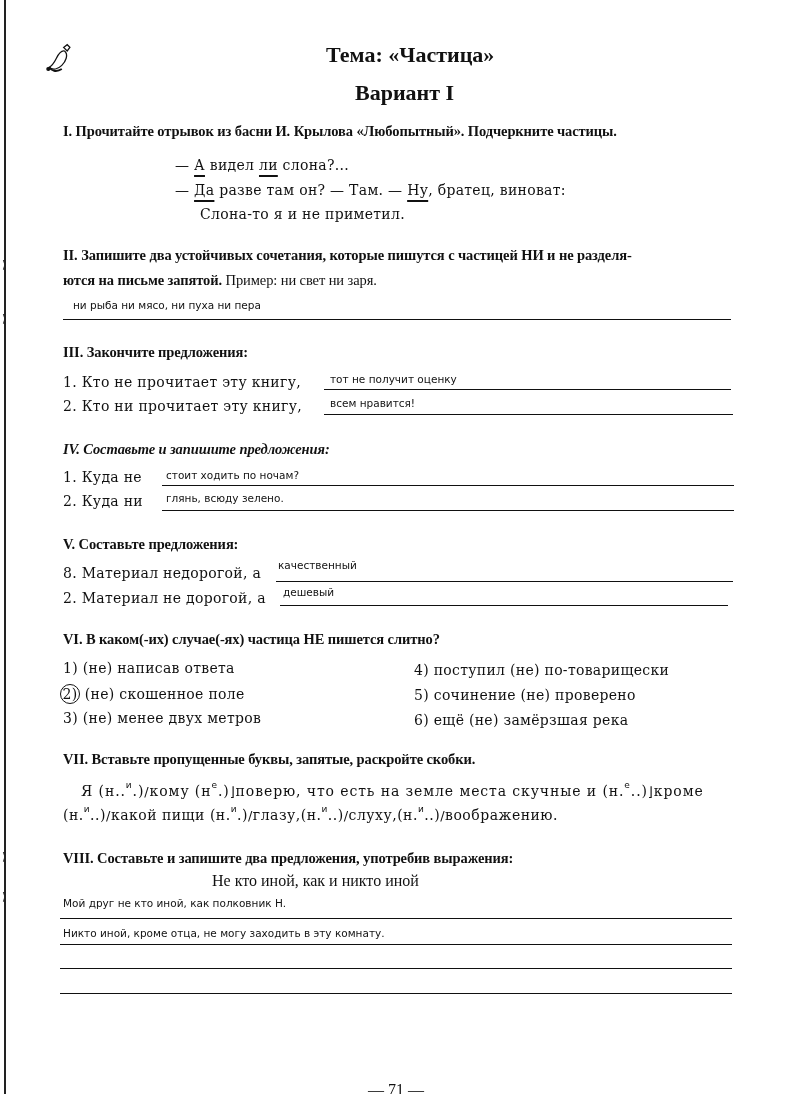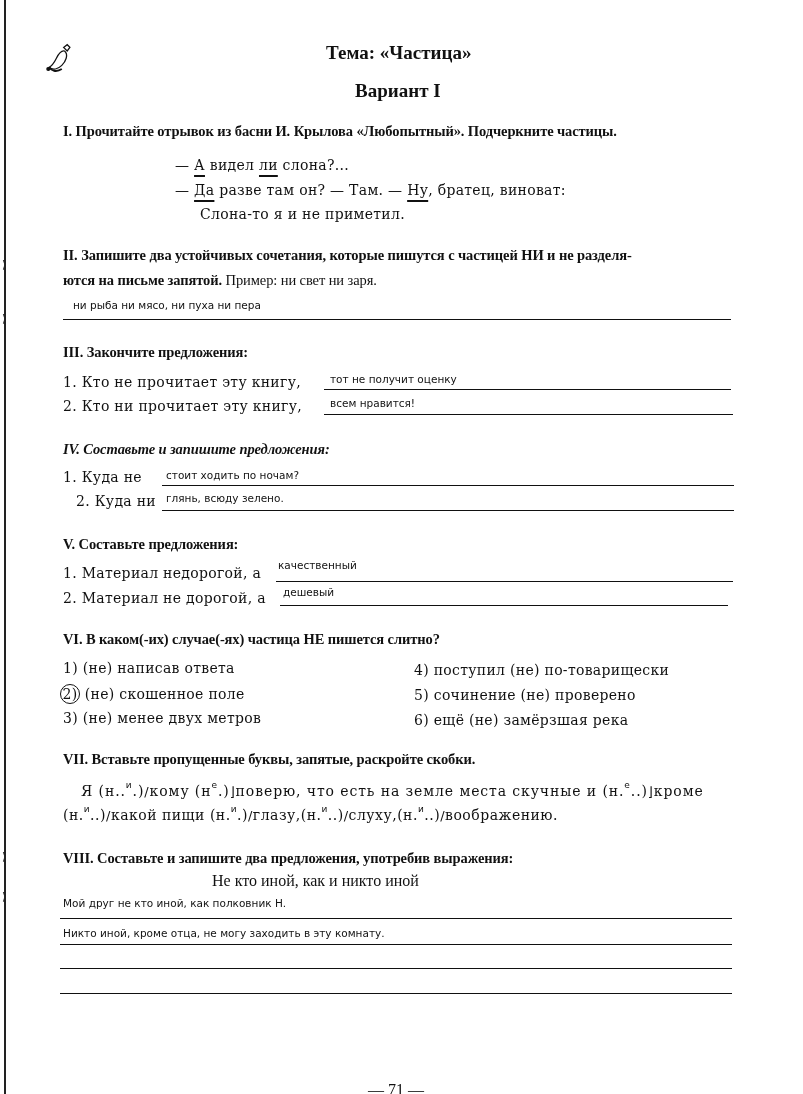--- a/index.html
+++ b/index.html
@@ -6,21 +6,21 @@
     body {
       width: 803px; height: 1094px; position: relative; overflow: hidden;
       font-family: "DejaVu Serif", serif; color: #111;
     }
     .abs { position: absolute; white-space: nowrap; }
     .left-margin {
       position: absolute; left: 4px; top: 0; width: 2px; height: 1094px;
       border-left: 2px solid #222;
     }
     .margin-mark { position: absolute; left: 2px; font-size: 11px; color: #222; font-family: "DejaVu Sans", sans-serif; }
-    .title { font-family: "Liberation Serif", serif; font-weight: bold; font-size: 19px; }
+    .title { font-family: "Liberation Serif", serif; font-weight: bold; font-size: 22px; }
     .heading {
       font-family: "Liberation Serif", serif; font-weight: bold; font-size: 14.5px;
       letter-spacing: -0.1px;
     }
     .heading .normal { font-weight: normal; }
     .body-text { font-family: "DejaVu Serif", serif; font-size: 14px; letter-spacing: 0.3px; }
     .u { text-decoration: underline; text-decoration-thickness: 2px; text-underline-offset: 5px; }
     .answer { font-family: "DejaVu Sans", sans-serif; font-size: 10.5px; color: #111; }
     .rule { position: absolute; height: 0; border-top: 1.5px solid #111; }
     .circled {
@@ -76,26 +76,26 @@
 <div class="abs answer" style="left:330px; top:373px;">тот не получит оценку</div>
 <div class="rule" style="left:324px; top:389px; width:407px;"></div>
 <div class="abs body-text" style="left:63px; top:398px;">2. Кто ни прочитает эту книгу,</div>
 <div class="abs answer" style="left:330px; top:397px;">всем нравится!</div>
 <div class="rule" style="left:324px; top:414px; width:409px;"></div>
 
 <div class="abs heading" style="left:63px; top:441px;font-style:italic;">IV. Составьте и запишите предложения:</div>
 <div class="abs body-text" style="left:63px; top:469px;">1. Куда не</div>
 <div class="abs answer" style="left:166px; top:469px;">стоит ходить по ночам?</div>
 <div class="rule" style="left:162px; top:485px; width:572px;"></div>
-<div class="abs body-text" style="left:63px; top:493px;margin-left:13px;">2. Куда ни</div>
+<div class="abs body-text" style="left:63px; top:493px;">2. Куда ни</div>
 <div class="abs answer" style="left:166px; top:492px;">глянь, всюду зелено.</div>
 <div class="rule" style="left:162px; top:510px; width:572px;"></div>
 
 <div class="abs heading" style="left:63px; top:536px;">V. Составьте предложения:</div>
-<div class="abs body-text" style="left:63px; top:565px;">1. Материал недорогой, а</div>
+<div class="abs body-text" style="left:63px; top:565px;">8. Материал недорогой, а</div>
 <div class="abs answer" style="left:278px; top:559px;">качественный</div>
 <div class="rule" style="left:276px; top:581px; width:457px;"></div>
 <div class="abs body-text" style="left:63px; top:590px;">2. Материал не дорогой, а</div>
 <div class="abs answer" style="left:283px; top:586px;">дешевый</div>
 <div class="rule" style="left:280px; top:605px; width:448px;"></div>
 
 <div class="abs heading" style="left:63px; top:631px;">VI. В каком(-их) случае(-ях) частица НЕ пишется слитно?</div>
 <div class="abs body-text" style="left:63px; top:660px;">
   <span>1)</span><span> (не) написав ответа</span>
 </div>

